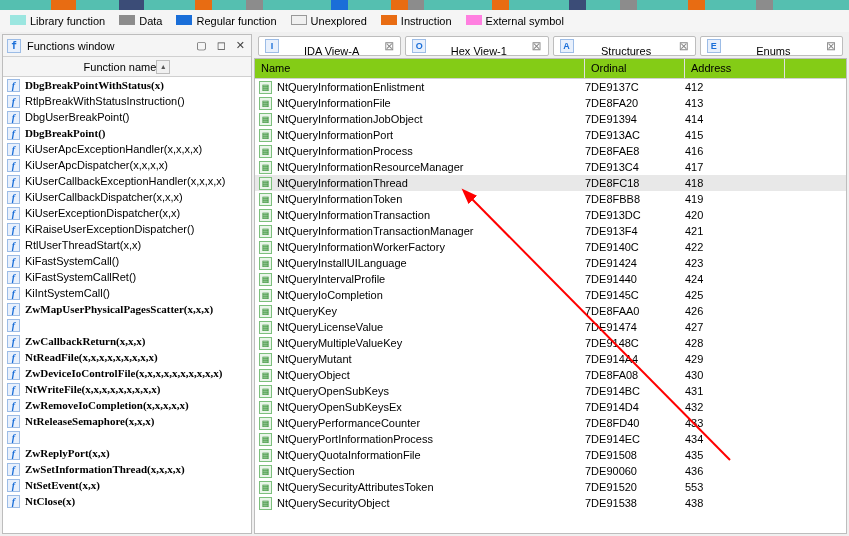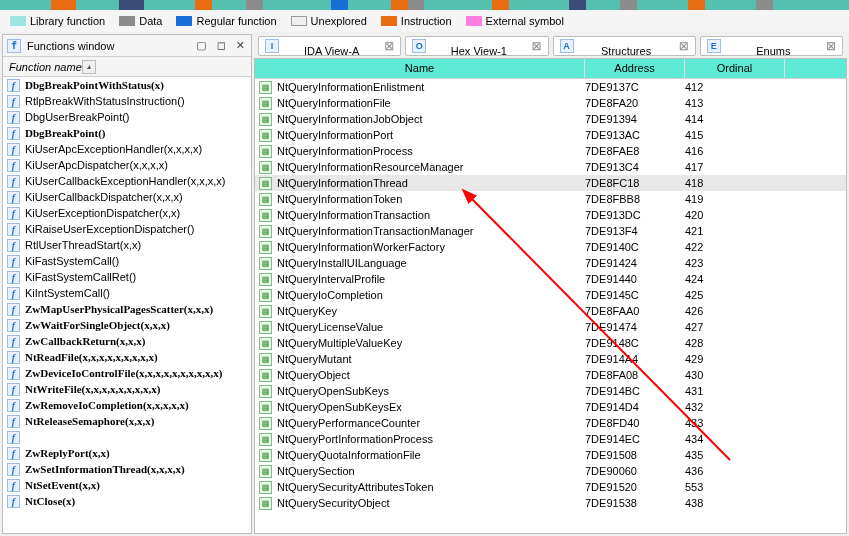--- a/index.html
+++ b/index.html
@@ -28,21 +28,21 @@
 
   
   .legend {
     display: flex;
     align-items: center;
     gap: 14px;
     padding: 4px 10px;
     background: #f5f5f5;
     height: 22px;
   }
-  .legend-item { display: flex; align-items: center; gap: 4px; }
+  .legend-item { display: flex; align-items: flex-start; gap: 4px; }
   .swatch { width: 16px; height: 10px; border: 1px solid #aaa; }
   .sw-lib   { background: #9be6e0; border-color:#9be6e0;}
   .sw-data  { background: #8c8c8c; border-color:#8c8c8c;}
   .sw-reg   { background: #1a6ed8; border-color:#1a6ed8;}
   .sw-unexp { background: #f0f0f0; border: 1px solid #999; }
   .sw-instr { background: #e86c12; border-color:#e86c12;}
   .sw-ext   { background: #ff7fe0; border-color:#ff7fe0;}
 
   .work-area {
     display: flex;
@@ -75,23 +75,22 @@
     color: #1a6ed8;
     background: #e8f0fc;
     border: 1px solid #9cbce6;
     font-size: 10px;
   }
   .winctl { cursor: pointer; font-size: 11px; color:#444; padding:0 2px;}
   .col-header {
     background: #f5f5f5;
     border-bottom: 1px solid #d0d0d0;
     padding: 3px 6px;
-    display:flex; align-items:center; justify-content:flex-start;
+    display:flex; align-items:center; justify-content:center;
     height: 20px;
-    font-style: italic;
   }
   .func-list { flex:1; overflow:hidden; }
   .func-row {
     display:flex; align-items:center; gap:5px;
     padding: 1px 4px;
     height: 16px;
     white-space: nowrap;
   }
   .func-row .icon {
     width: 13px; height: 13px;
@@ -136,24 +135,23 @@
   .tab-close { color:#888; font-size:12px; cursor:pointer; line-height:1;}
 
   .exports-view {
     flex:1; background:#fff; border:1px solid #bdbdbd;
     overflow:hidden;
     position:relative;
   }
   .exports-header {
     display:grid;
     grid-template-columns: 330px 100px 100px;
-    background:#5eead4;
+    background:#84cc16;
     border-bottom:1px solid #d0d0d0;
     height:20px;
-    text-align:center;
   }
   .exports-header div { padding:3px 6px; border-right:1px solid #e0e0e0;}
   .exports-body { overflow:hidden; }
   .exp-row {
     display:grid;
     grid-template-columns: 330px 100px 100px;
     height:16px;
     align-items:center;
   }
   .exp-row.selected { background:#e8e8e8; }
@@ -280,21 +278,20 @@
         <div class="func-row">
           <span class="icon">f</span>
           <span class="name">KiIntSystemCall()</span>
         </div>
         <div class="func-row">
           <span class="icon">f</span>
           <span class="name bold">ZwMapUserPhysicalPagesScatter(x,x,x)</span>
         </div>
         <div class="func-row">
           <span class="icon">f</span>
-          <span class="name bold">ZwWaitForSingleObject(x,x,x)</span>
         </div>
         <div class="func-row">
           <span class="icon">f</span>
           <span class="name bold">ZwCallbackReturn(x,x,x)</span>
         </div>
         <div class="func-row">
           <span class="icon">f</span>
           <span class="name bold">NtReadFile(x,x,x,x,x,x,x,x,x)</span>
         </div>
         <div class="func-row">
@@ -354,22 +351,22 @@
         </div>
         <div class="tab">
           <span class="tab-icon">E</span>
           <span class="label">Enums</span>
           <span class="tab-close">⊠</span>
         </div>
       </div>
     <div class="exports-view">
       <div class="exports-header">
         <div>Name</div>
+        <div>Ordinal</div>
         <div>Address</div>
-        <div>Ordinal</div>
       </div>
       <div class="exports-body" id="exports-body">
           <div class="exp-row">
             <div class="n">
               <span class="eicon">▦</span>
               <span>NtQueryInformationEnlistment</span>
             </div>
             <div>7DE9137C</div>
             <div>412</div>
           </div>

